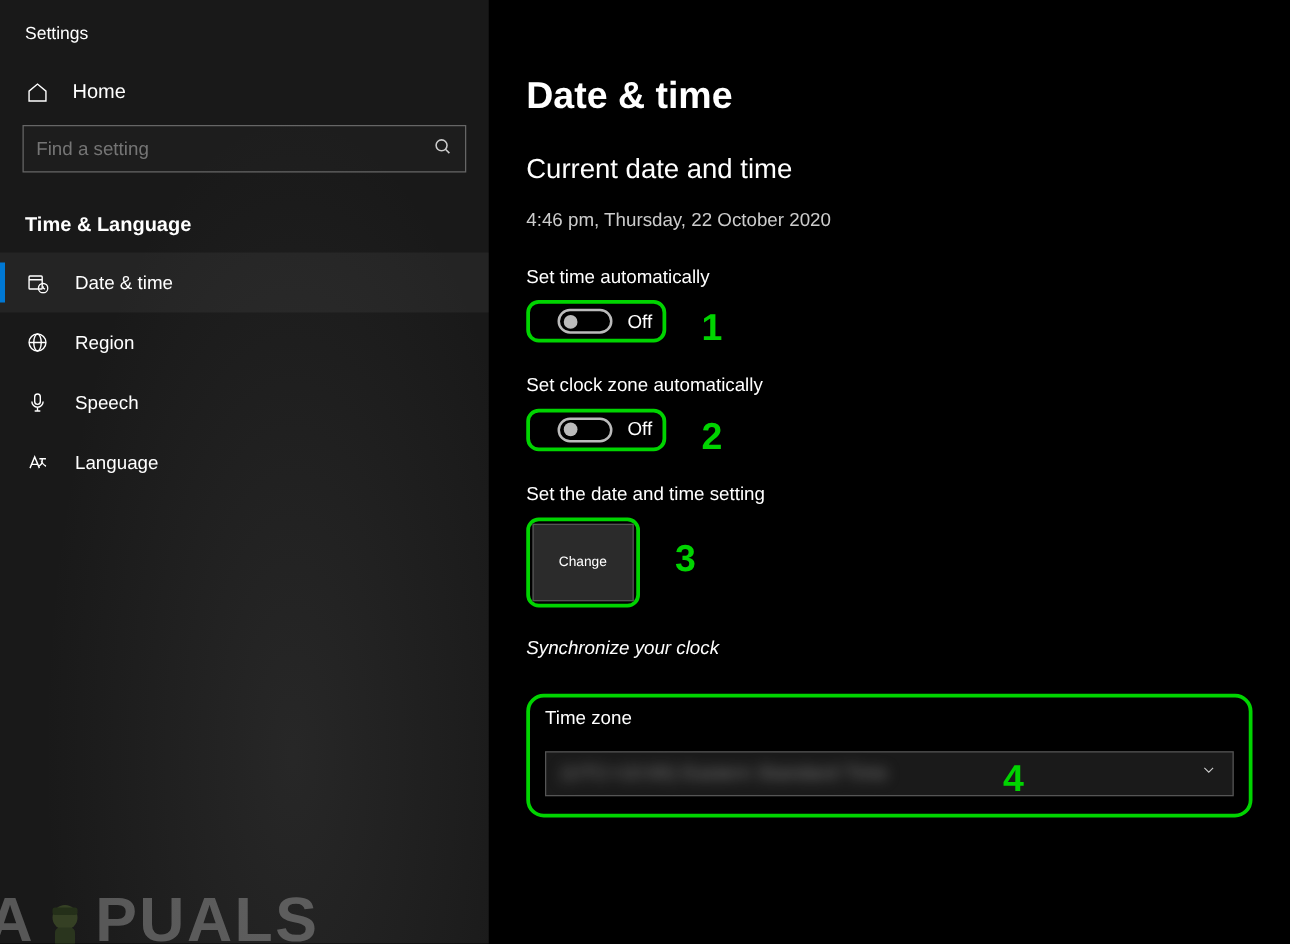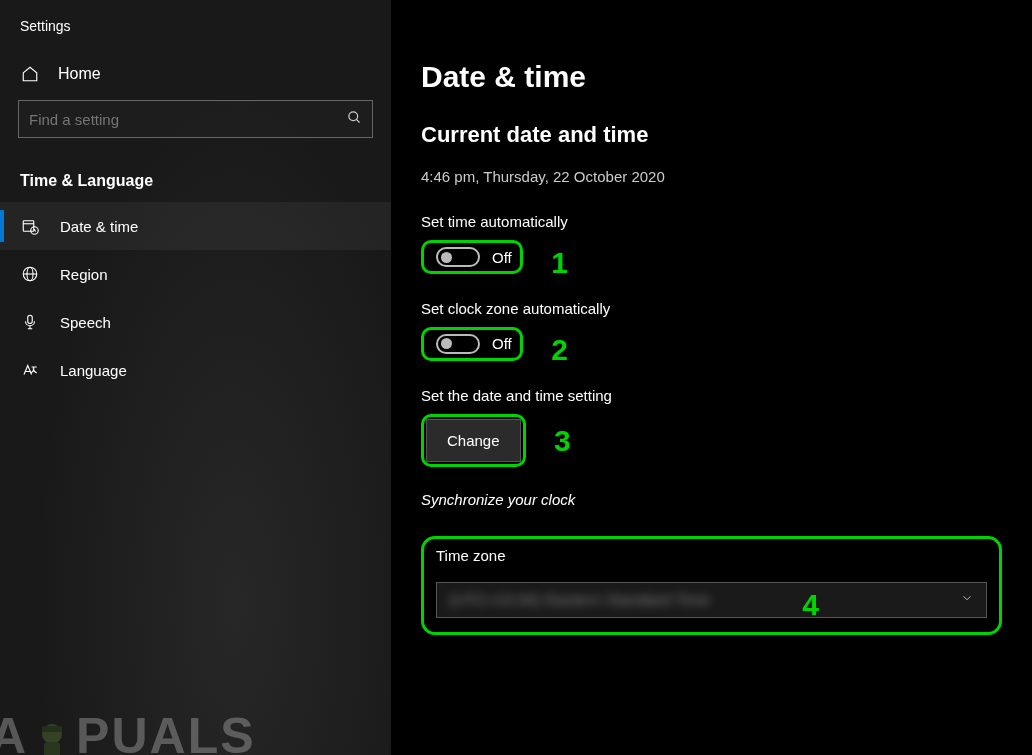--- a/index.html
+++ b/index.html
@@ -89,40 +89,40 @@
       padding: 60px 30px 20px 30px;
       overflow: hidden;
     }
     .page-title {
       font-size: 30px;
       font-weight: 600;
       margin-bottom: 28px;
     }
     .section-title {
       font-size: 22px;
-      font-weight: 700;
+      font-weight: 400;
       margin-bottom: 20px;
     }
     .current-dt {
       font-size: 15px;
       color: #ccc;
       margin-bottom: 28px;
     }
     .setting-block { margin-bottom: 20px; }
     .setting-label {
       font-size: 15px;
       color: #fff;
       margin-bottom: 10px;
     }
     .highlight-box {
       border: 3px solid #00d400;
       border-radius: 10px;
       display: inline-flex;
       align-items: center;
-      padding: 4px 8px 4px 12px;
+      padding: 4px 8px 4px 22px;
     }
     .highlight-number {
       color: #00d400;
       font-size: 30px;
       font-weight: 700;
       margin-left: 24px;
       display:inline-block;
       vertical-align: middle;
     }
     .toggle {
@@ -145,22 +145,22 @@
       font-size: 15px;
       margin-left: 12px;
       display: inline-block;
       vertical-align: middle;
       color:#fff;
     }
     .btn {
       background: #2b2b2b;
       border: 1px solid #555;
       color: #fff;
-      padding: 12px 20px;
-      font-size: 15px;
+      padding: 24px 20px;
+      font-size: 11px;
       cursor: pointer;
     }
     .sync-section { margin-top: 24px; margin-bottom: 28px; }
     .sync-title { font-size: 15px; margin-bottom: 8px; font-style: italic; }
     .sync-info {
       font-size: 14px;
       color: #969696;
       line-height: 1.5;
       margin-bottom: 14px;
     }

